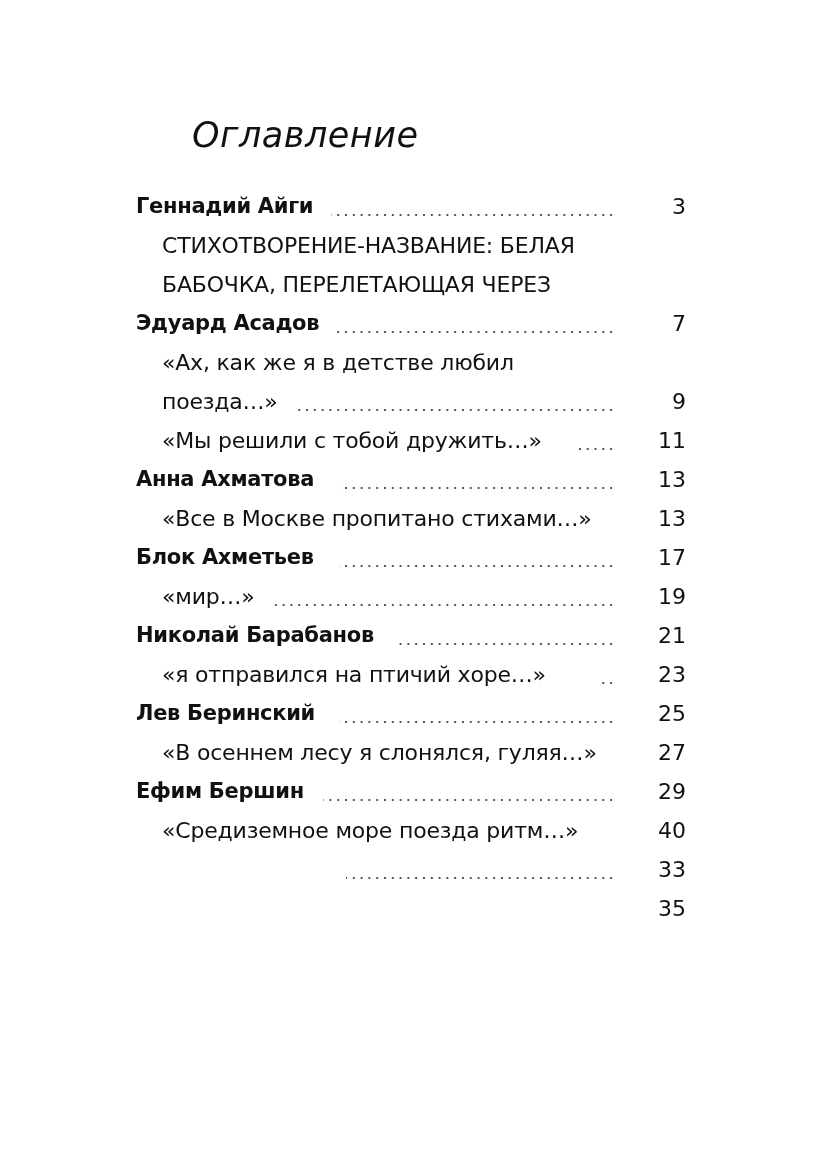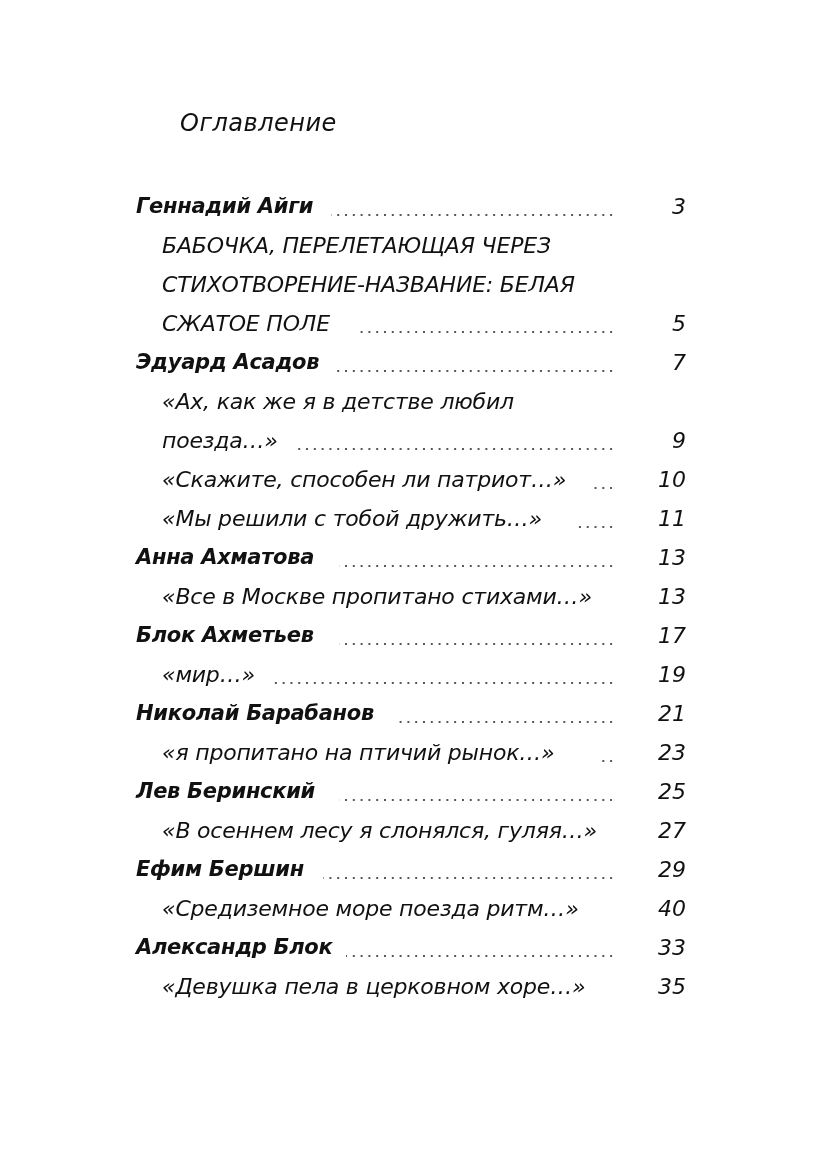--- a/index.html
+++ b/index.html
@@ -12,40 +12,39 @@
       height: 1163px;
       position: relative;
       overflow: hidden;
       font-family: "DejaVu Sans", sans-serif;
       color: #111111;
     }
     .page-title {
       position: absolute;
       left: 180px;
       top: 98px;
-      font-size: 24px;
+      font-size: 35px;
       font-style: italic;
       font-weight: normal;
       letter-spacing: 0.5px;
-      margin: 0;
+      margin: 12px;
       line-height: 50px;
     }
     .toc {
       position: absolute;
       left: 136px;
       top: 187px;
       width: 550px;
     }
     .row {
       position: relative;
       height: 39px;
       line-height: 39px;
       font-size: 22px;
       white-space: nowrap;
-      font-style: italic;
     }
     .row.author .label {
       font-weight: bold;
       font-size: 21px;
       letter-spacing: -0.3px;
     }
     .row.poem .label {
       padding-left: 26px;
       letter-spacing: -0.2px;
     }
@@ -77,50 +76,40 @@
 
 <h1 class="page-title">Оглавление</h1>
 
 <div class="toc" id="toc">
     <div class="row author">
       <span class="label">Геннадий Айги</span>
       <span class="leader" style="left: 195px;"></span>
       <span class="page">3</span>
     </div>
     <div class="row poem">
-      <span class="label">БАБОЧКА, ПЕРЕЛЕТАЮЩАЯ ЧЕРЕЗ</span>
-      <span class="page"></span>
-    </div>
-    <div class="row poem">
       <span class="label">СТИХОТВОРЕНИЕ-НАЗВАНИЕ: БЕЛАЯ</span>
       <span class="page"></span>
     </div>
     <div class="row poem">
-      <span class="label">СЖАТОЕ ПОЛЕ</span>
-      <span class="leader" style="left: 220px;"></span>
-      <span class="page">5</span>
+      <span class="label">БАБОЧКА, ПЕРЕЛЕТАЮЩАЯ ЧЕРЕЗ</span>
+      <span class="page"></span>
     </div>
     <div class="row author">
       <span class="label">Эдуард Асадов</span>
       <span class="leader" style="left: 198px;"></span>
       <span class="page">7</span>
     </div>
     <div class="row poem">
       <span class="label">«Ах, как же я в детстве любил</span>
       <span class="page"></span>
     </div>
     <div class="row poem">
       <span class="label">поезда…»</span>
       <span class="leader" style="left: 160px;"></span>
       <span class="page">9</span>
-    </div>
-    <div class="row poem">
-      <span class="label">«Скажите, способен ли патриот…»</span>
-      <span class="leader" style="left: 457px;"></span>
-      <span class="page">10</span>
     </div>
     <div class="row poem">
       <span class="label">«Мы решили с тобой дружить…»</span>
       <span class="leader" style="left: 440px;"></span>
       <span class="page">11</span>
     </div>
     <div class="row author">
       <span class="label">Анна Ахматова</span>
       <span class="leader" style="left: 203px;"></span>
       <span class="page">13</span>
@@ -139,21 +128,21 @@
       <span class="label">«мир…»</span>
       <span class="leader" style="left: 133px;"></span>
       <span class="page">19</span>
     </div>
     <div class="row author">
       <span class="label">Николай Барабанов</span>
       <span class="leader" style="left: 260px;"></span>
       <span class="page">21</span>
     </div>
     <div class="row poem">
-      <span class="label">«я пропитано на птичий рынок…»</span>
+      <span class="label">«я отправился на птичий хоре…»</span>
       <span class="leader" style="left: 465px;"></span>
       <span class="page">23</span>
     </div>
     <div class="row author">
       <span class="label">Лев Беринский</span>
       <span class="leader" style="left: 203px;"></span>
       <span class="page">25</span>
     </div>
     <div class="row poem">
       <span class="label">«В осеннем лесу я слонялся, гуляя…»</span>
@@ -163,22 +152,20 @@
     <div class="row author">
       <span class="label">Ефим Бершин</span>
       <span class="leader" style="left: 187px;"></span>
       <span class="page">29</span>
     </div>
     <div class="row poem">
       <span class="label">«Средиземное море поезда ритм…»</span>
       <span class="page">40</span>
     </div>
     <div class="row author">
-      <span class="label">Александр Блок</span>
       <span class="leader" style="left: 210px;"></span>
       <span class="page">33</span>
     </div>
     <div class="row poem">
-      <span class="label">«Девушка пела в церковном хоре…»</span>
       <span class="leader" style="left: 482px;"></span>
       <span class="page">35</span>
     </div>
   </div>
 
 </body></html>

